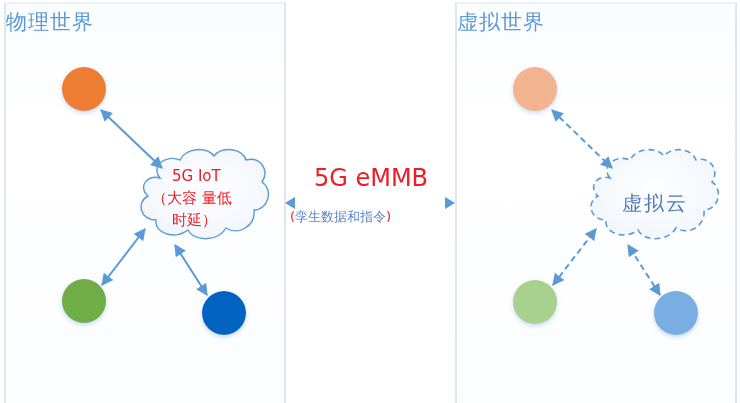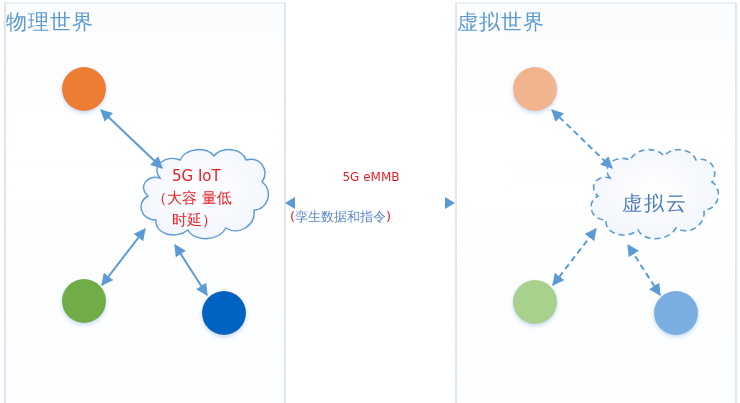--- a/index.html
+++ b/index.html
@@ -17,22 +17,22 @@
     .title {
       position: absolute; top: 4px; width: 100%; text-align: left;
       font-size: 21px; color: #5b9bd5; letter-spacing: 1px;
     }
     svg.diagram { position: absolute; left: 0; top: 0; }
     .cloud-text {
       position: absolute; color: #ee1c25; font-size: 15px; line-height: 22px;
       text-align: left;
     }
     .center-main {
-      position: absolute; left: 290px; width: 162px; top: 170px;
-      text-align: center; color: #ee1c25; font-size: 12px;
+      position: absolute; left: 290px; width: 162px; top: 164px;
+      text-align: center; color: #ee1c25; font-size: 24px;
     }
     .center-sub {
       position: absolute; left: 290px; width: 162px; top: 208px;
       text-align: left; color: #5b86c8; font-size: 13px;
     }
     .center-sub .paren { color: #ee1c25; }
     .virtual-cloud-text {
       position: absolute; left: 610px; top: 190px; width: 90px; text-align: center;
       color: #4a7ab8; font-size: 20px; letter-spacing: 2px;
     }

